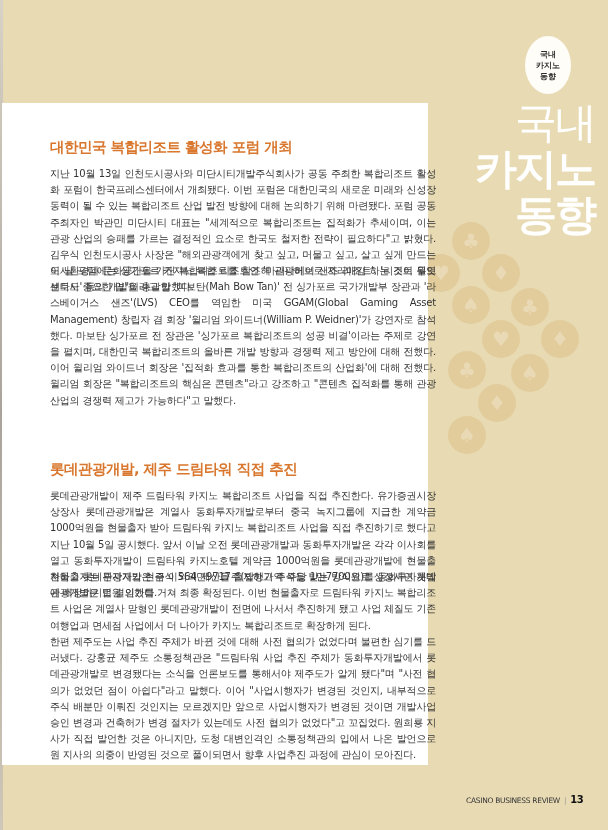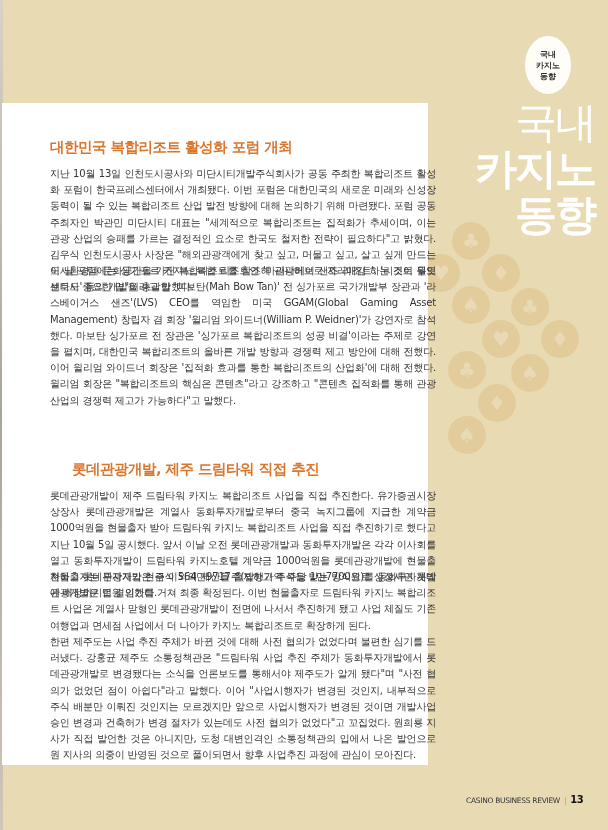--- a/index.html
+++ b/index.html
@@ -50,21 +50,21 @@
       <div class="chip" style="left: 478px; top: 384px; background: rgb(226, 204, 156);">♦</div>
       <div class="chip" style="left: 448px; top: 416px; background: rgb(226, 204, 156);">♠</div>
     </div>
 
   <div class="content-panel"></div>
 
   <h2 class="section-title" style="top:138px;">대한민국 복합리조트 활성화 포럼 개최</h2>
   <p class="para" style="top:166px;">지난 10월 13일 인천도시공사와 미단시티개발주식회사가 공동 주최한 복합리조트 활성화 포럼이 한국프레스센터에서 개최됐다. 이번 포럼은 대한민국의 새로운 미래와 신성장 동력이 될 수 있는 복합리조트 산업 발전 방향에 대해 논의하기 위해 마련됐다. 포럼 공동 주최자인 박관민 미단시티 대표는 "세계적으로 복합리조트는 집적화가 추세이며, 이는 관광 산업의 승패를 가르는 결정적인 요소로 한국도 철저한 전략이 필요하다"고 밝혔다. 김우식 인천도시공사 사장은 "해외관광객에게 찾고 싶고, 머물고 싶고, 살고 싶게 만드는 도시환경과 문화공간을 가진 복합리조트를 참조해 관광허브로 자리매김 하는 것이 무엇보다도 중요한 일"이라고 말했다.</p>
   <p class="para" style="top:263px;">이 날 포럼에는 싱가포르 카지노 복합 리조트인 '마리나베이 샌즈 리조트', '리조트 월드 센토사' 등의 개발을 총괄한 '미보탄(Mah Bow Tan)' 전 싱가포르 국가개발부 장관과 '라스베이거스 샌즈'(LVS) CEO를 역임한 미국 GGAM(Global Gaming Asset Management) 창립자 겸 회장 '윌리엄 와이드너(William P. Weidner)'가 강연자로 참석했다. 마보탄 싱가포르 전 장관은 '싱가포르 복합리조트의 성공 비결'이라는 주제로 강연을 펼치며, 대한민국 복합리조트의 올바른 개발 방향과 경쟁력 제고 방안에 대해 전했다. 이어 윌리엄 와이드너 회장은 '집적화 효과를 통한 복합리조트의 산업화'에 대해 전했다. 윌리엄 회장은 "복합리조트의 핵심은 콘텐츠"라고 강조하고 "콘텐츠 집적화를 통해 관광 산업의 경쟁력 제고가 가능하다"고 말했다.</p>
 
-  <h2 class="section-title" style="top:460px;margin-left:22px;">롯데관광개발, 제주 드림타워 직접 추진</h2>
+  <h2 class="section-title" style="top:460px;">롯데관광개발, 제주 드림타워 직접 추진</h2>
   <p class="para" style="top:488px;">롯데관광개발이 제주 드림타워 카지노 복합리조트 사업을 직접 추진한다. 유가증권시장 상장사 롯데관광개발은 계열사 동화투자개발로부터 중국 녹지그룹에 지급한 계약금 1000억원을 현물출자 받아 드림타워 카지노 복합리조트 사업을 직접 추진하기로 했다고 지난 10월 5일 공시했다. 앞서 이날 오전 롯데관광개발과 동화투자개발은 각각 이사회를 열고 동화투자개발이 드림타워 카지노호텔 계약금 1000억원을 롯데관광개발에 현물출자하고 롯데관광개발은 주식 564만9717주(발행가액 주당 1만7700원)를 동화투자개발에 배정하기로 결의했다.</p>
   <p class="para" style="top:569px;">현물출자는 투자자가 현금 이외의 재산을 출자하고 주식을 받는 방식으로 상장사인 롯데관광개발은 법원 인가를 거쳐 최종 확정된다. 이번 현물출자로 드림타워 카지노 복합리조트 사업은 계열사 맏형인 롯데관광개발이 전면에 나서서 추진하게 됐고 사업 체질도 기존 여행업과 면세점 사업에서 더 나아가 카지노 복합리조트로 확장하게 된다.</p>
   <p class="para" style="top:634px;">한편 제주도는 사업 추진 주체가 바뀐 것에 대해 사전 협의가 없었다며 불편한 심기를 드러냈다. 강홍균 제주도 소통정책관은 "드림타워 사업 추진 주체가 동화투자개발에서 롯데관광개발로 변경됐다는 소식을 언론보도를 통해서야 제주도가 알게 됐다"며 "사전 협의가 없었던 점이 아쉽다"라고 말했다. 이어 "사업시행자가 변경된 것인지, 내부적으로 주식 배분만 이뤄진 것인지는 모르겠지만 앞으로 사업시행자가 변경된 것이면 개발사업승인 변경과 건축허가 변경 절차가 있는데도 사전 협의가 없었다"고 꼬집었다. 원희룡 지사가 직접 발언한 것은 아니지만, 도청 대변인격인 소통정책관의 입에서 나온 발언으로 원 지사의 의중이 반영된 것으로 풀이되면서 향후 사업추진 과정에 관심이 모아진다.</p>
 
   <div class="footer">
     <span>CASINO BUSINESS REVIEW</span><span class="sep">|</span><span class="num">13</span>
   </div>
 </div>
 
 </body></html>

